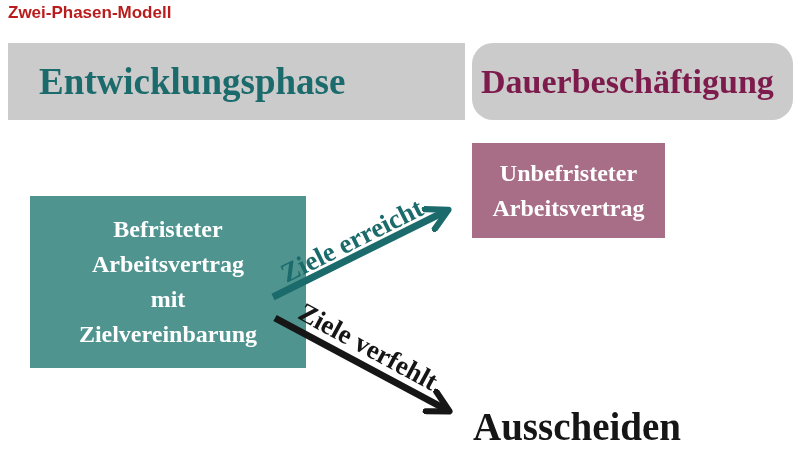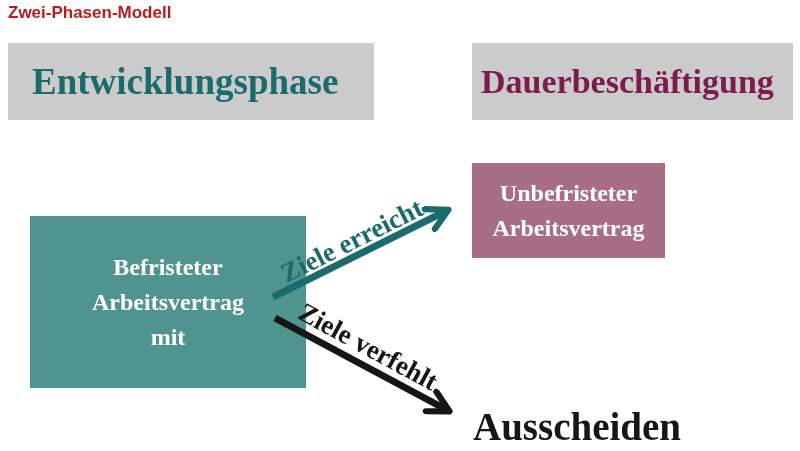--- a/index.html
+++ b/index.html
@@ -18,37 +18,36 @@
     font-weight: bold; font-size: 17px; color: #b91c1c;
     margin: 0;
   }
 
   .phase-bar {
     position: absolute; top: 43px; height: 77px;
     background: #cbcbcb;
     display: flex; align-items: center;
     box-sizing: border-box;
   }
-  .phase-bar.left  { left: 8px;   width: 366px; padding-left: 24px; }
-  .phase-bar.right { left: 472px; width: 321px; padding-left: 9px; }
+  .phase-bar.left  { left: 8px;   width: 457px; padding-left: 31px; }
+  .phase-bar.right { left: 472px; width: 321px; padding-left: 9px; border-radius: 21px; }
   .phase-bar .phase-label {
     font-weight: bold; white-space: nowrap;
   }
   .phase-bar.left .phase-label  { font-size: 37px; color: #1c6b6c; }
   .phase-bar.right .phase-label { font-size: 34px; color: #7d1b4c; }
 
   .node {
     position: absolute;
     display: flex; flex-direction: column;
     align-items: center; justify-content: center;
     text-align: center;
     color: #ffffff; font-weight: bold;
     font-size: 24px; line-height: 35px;
     box-sizing: border-box;
-    margin-top: 20px;
   }
   .node.teal  { left: 30px;  top: 196px; width: 276px; height: 172px; background: #4f948f; }
   .node.mauve { left: 472px; top: 143px; width: 193px; height: 95px;  background: #a96e87; }
 
   .arrows-layer { position: absolute; left: 0; top: 0; width: 800px; height: 451px; }
 
   .arrow-label {
     position: absolute;
     font-weight: bold; font-size: 27px;
     white-space: nowrap;
@@ -85,20 +84,21 @@
 
   <div class="node mauve">
     <div>Unbefristeter</div>
     <div>Arbeitsvertrag</div>
   </div>
 
   <div class="node teal">
     <div>Befristeter</div>
     <div>Arbeitsvertrag</div>
     <div>mit</div>
+    <div>Zielvereinbarung</div>
   </div>
 
   <svg class="arrows-layer" viewBox="0 0 800 451" xmlns="http://www.w3.org/2000/svg" aria-hidden="true">
     <defs>
       <marker id="head-teal" viewBox="0 0 10 10" refX="7.5" refY="5" markerWidth="4" markerHeight="4" markerUnits="strokeWidth" orient="auto">
         <path d="M1,1 L8.5,5 L1,9" fill="none" stroke="#1c6b6c" stroke-width="2.2" stroke-linecap="round" stroke-linejoin="round"></path>
       </marker>
       <marker id="head-black" viewBox="0 0 10 10" refX="7.5" refY="5" markerWidth="4" markerHeight="4" markerUnits="strokeWidth" orient="auto">
         <path d="M1,1 L8.5,5 L1,9" fill="none" stroke="#161616" stroke-width="2.2" stroke-linecap="round" stroke-linejoin="round"></path>
       </marker>

